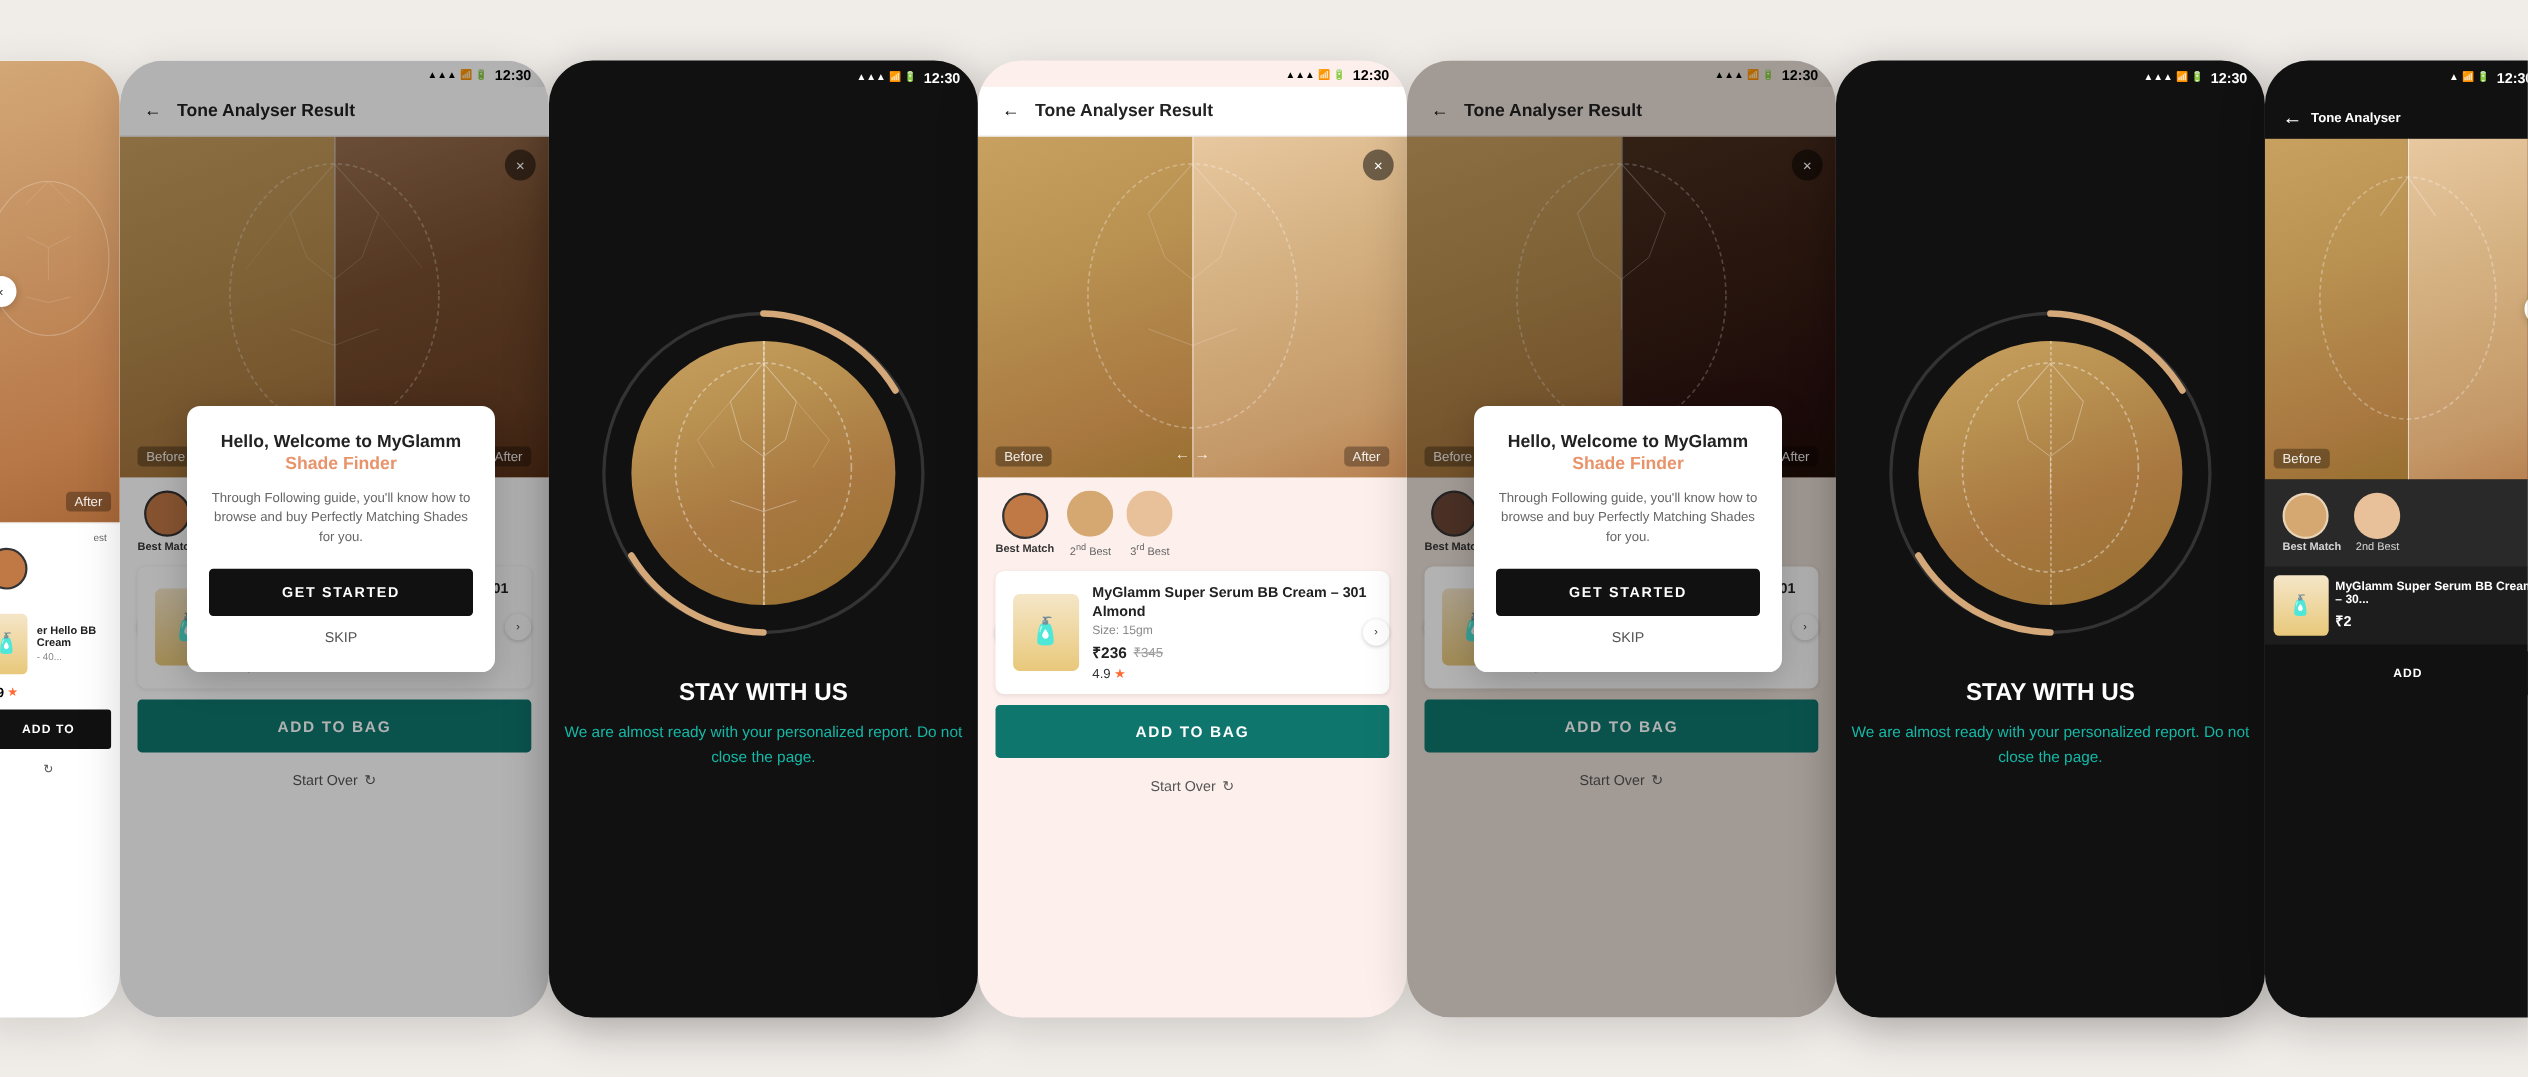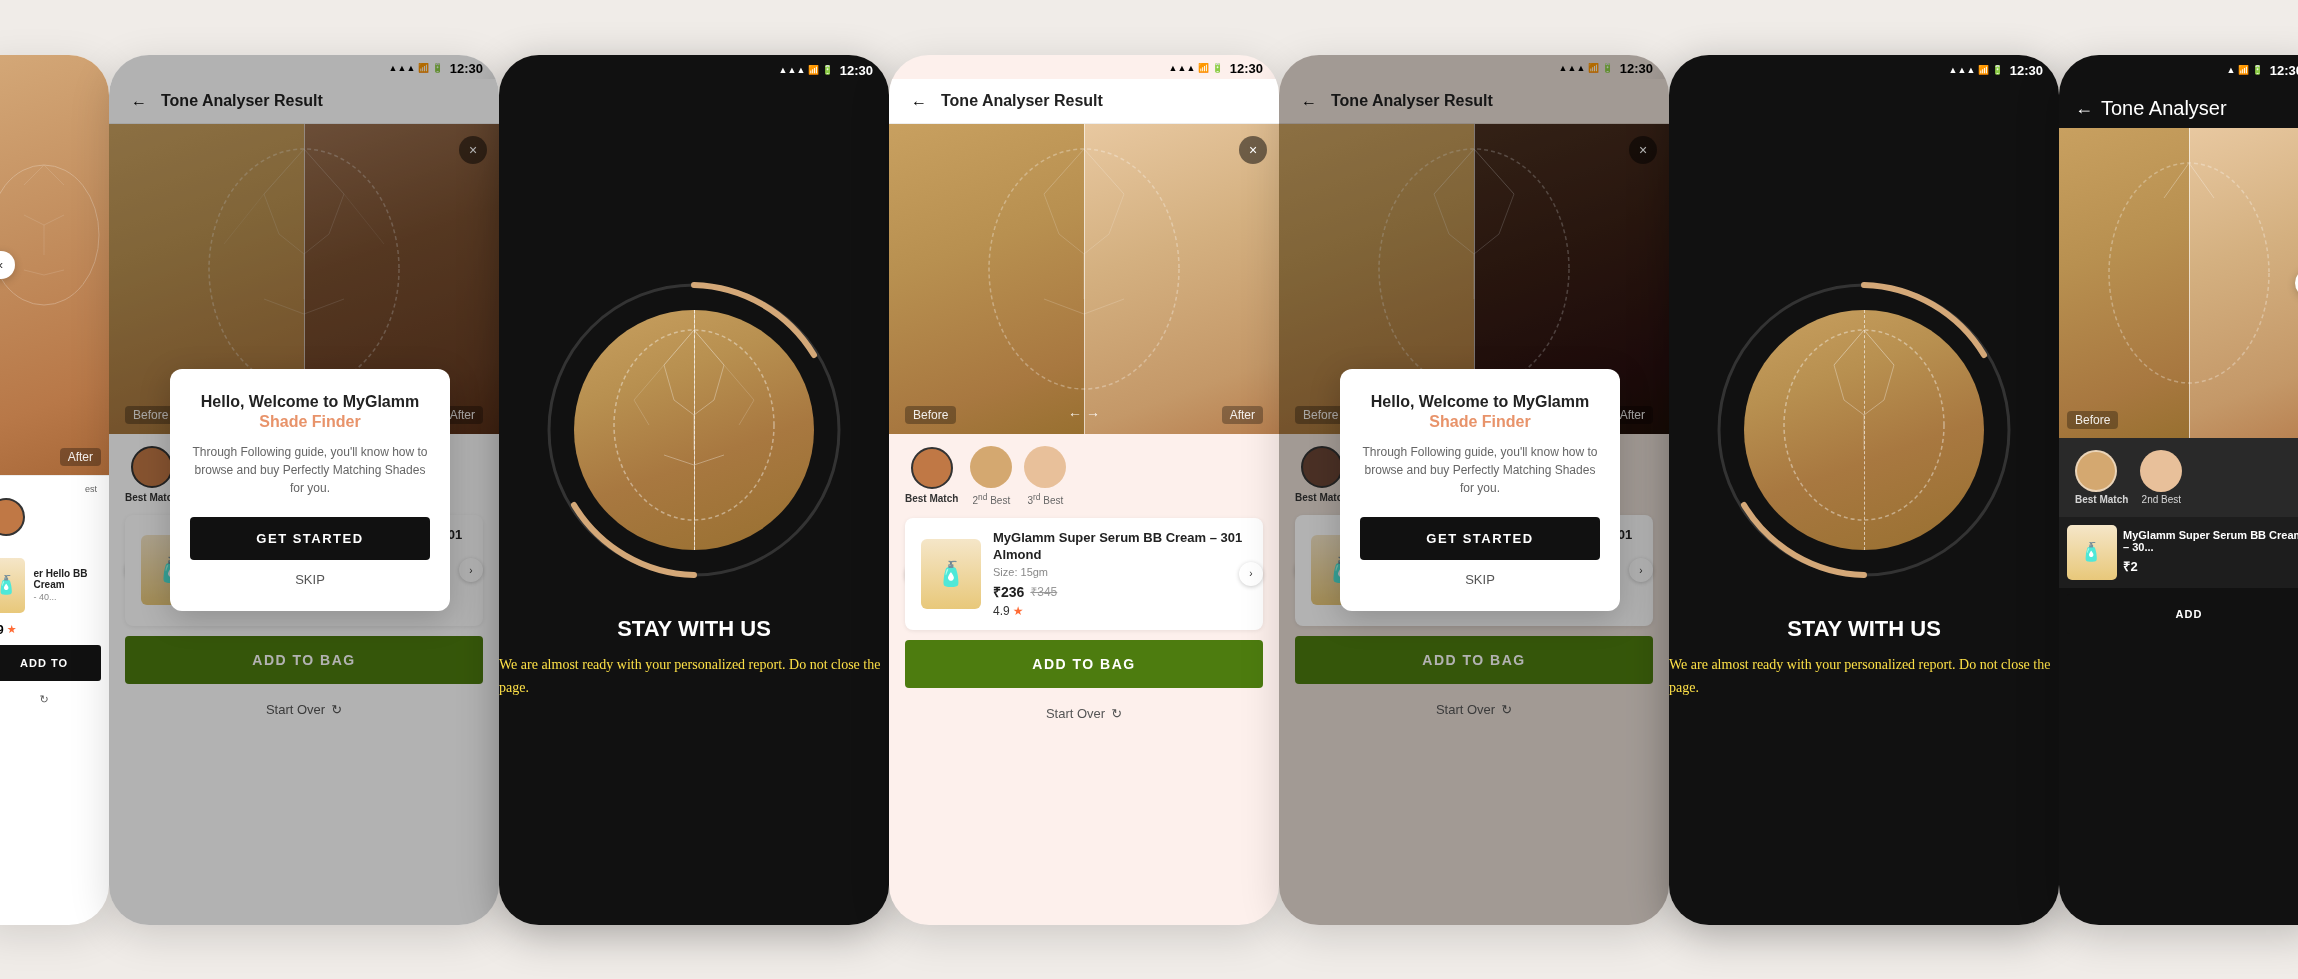--- a/index.html
+++ b/index.html
@@ -274,21 +274,21 @@
       justify-content: center;
       cursor: pointer;
       font-size: 10px;
       color: #333;
     }
     .carousel-arrow.left { left: 8px; right: auto; }
 
     
     .add-to-bag-btn {
       margin: 10px 16px;
-      background: #4d7c0f;
+      background: #0f766e;
       color: #fff;
       border: none;
       border-radius: 4px;
       padding: 16px;
       font-size: 14px;
       font-weight: 700;
       letter-spacing: 1.5px;
       text-transform: uppercase;
       display: flex;
       align-items: center;
@@ -385,24 +385,23 @@
 
     .waiting-text-title {
       font-size: 22px;
       font-weight: 700;
       color: #fff;
       margin-bottom: 12px;
       text-align: center;
     }
     .waiting-text-desc {
       font-size: 14px;
-      color: #fde047;
-      text-align: left;
+      color: #14b8a6;
+      text-align: center;
       line-height: 1.6;
-      font-family: Liberation Serif, serif;
     }
 
     
     .status-bar-dark {
       position: absolute;
       top: 0; left: 0; right: 0;
       display: flex;
       justify-content: flex-end;
       align-items: center;
       padding: 8px 16px;
@@ -884,21 +883,21 @@
       <div style="display:flex;align-items:center;gap:3px;margin-right:6px;">
         <span style="font-size:9px;color:#fff;">▲</span>
         <span style="font-size:9px;color:#fff;">📶</span>
         <span style="font-size:9px;color:#fff;">🔋</span>
       </div>
       <span style="color:#fff;font-size:13px;font-weight:600;">12:30</span>
     </div>
 
     <div style="margin-top:34px;padding:8px 16px;background:transparent;display:flex;align-items:center;">
       <span style="color:#fff;font-size:18px;margin-right:8px;">←</span>
-      <span style="color:#fff;font-size:20px;font-weight:400;">Tone Analyser</span>
+      <span style="color:#fff;font-size:12px;font-weight:700;">Tone Analyser</span>
     </div>
 
     <div style="width:100%;height:310px;position:relative;overflow:hidden;">
       <div style="position:absolute;left:0;top:0;width:50%;height:100%;background:linear-gradient(160deg,#c8a060 0%,#b89050 40%,#a87840 80%,#987030 100%);"></div>
       <div style="position:absolute;right:0;top:0;width:50%;height:100%;background:linear-gradient(160deg,#e8c8a0 0%,#d4b080 40%,#c49868 80%,#b88050 100%);"></div>
       <div class="split-line"></div>
       <svg style="position:absolute;top:0;left:0;width:100%;height:100%;opacity:0.3;" viewBox="0 0 260 310">
         <ellipse cx="130" cy="145" rx="80" ry="110" fill="none" stroke="white" stroke-width="1.5" stroke-dasharray="4,3"></ellipse>
         <line x1="130" y1="35" x2="105" y2="70" stroke="white" stroke-width="1"></line>
         <line x1="130" y1="35" x2="155" y2="70" stroke="white" stroke-width="1"></line>

